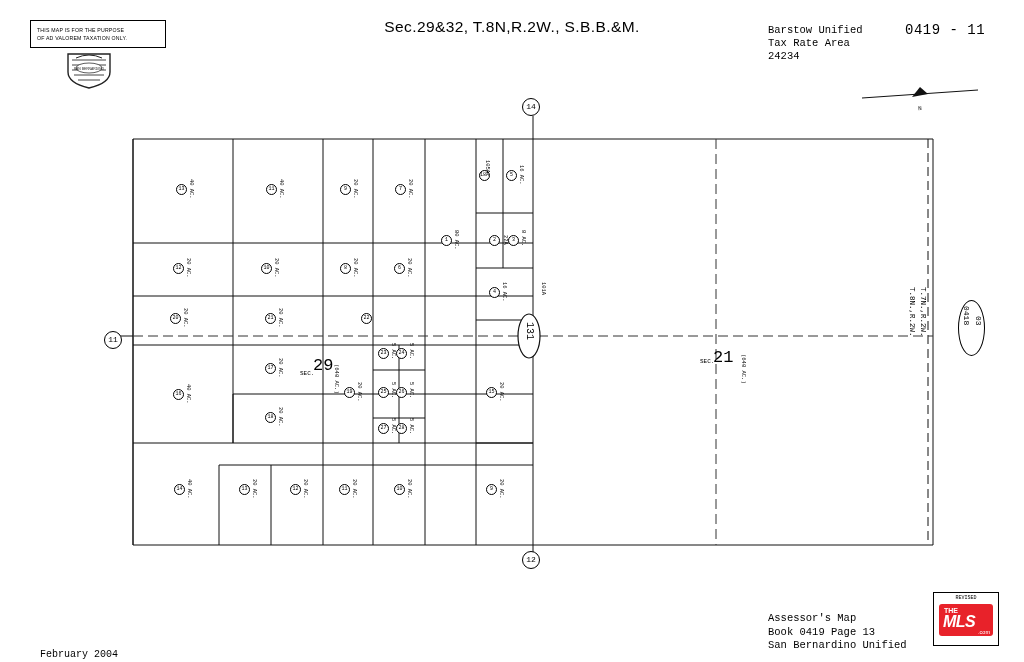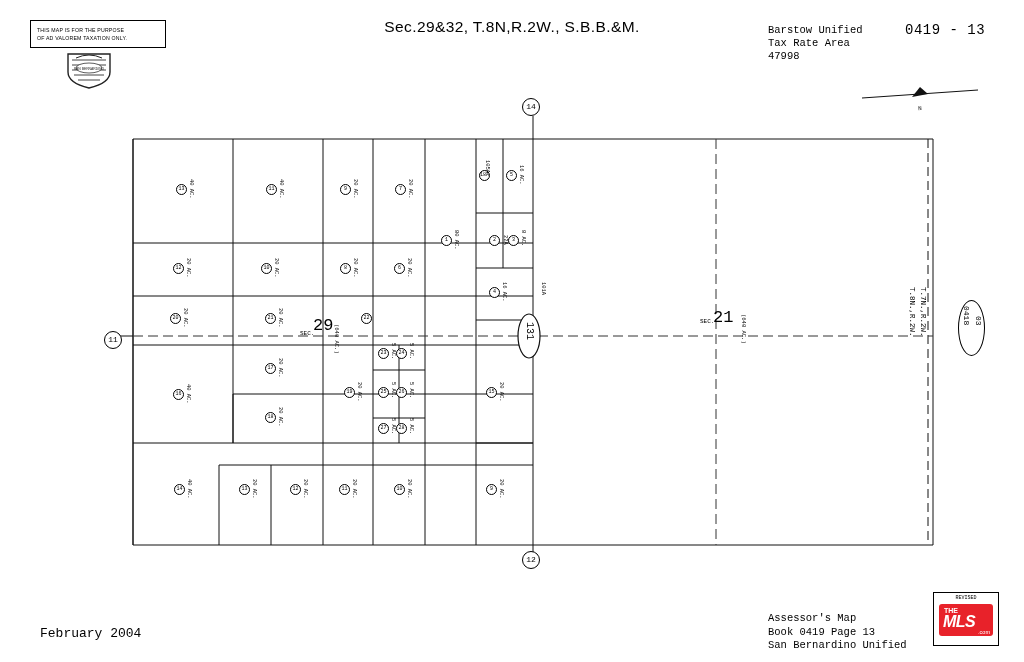--- a/index.html
+++ b/index.html
@@ -85,33 +85,34 @@
     font-size: 5.4px;
     font-family: "Liberation Mono", monospace;
     white-space: nowrap;
     transform-origin: left top;
   }
   .vert { writing-mode: vertical-rl; }
 
   .sec-label {
     font-family: "Liberation Mono", monospace;
     white-space: nowrap;
+    margin-top: 40px;
   }
   #book-circle {
     left: 958px; top: 300px;
     width: 27px; height: 56px;
     border: 1px solid #000;
     border-radius: 50%;
     box-sizing: border-box;
   }
 
   
   #date-label {
-    left: 40px; top: 626px;
-    font-size: 13px;
+    left: 40px; top: 649px;
+    font-size: 10px;
     font-family: "Liberation Mono", monospace;
   }
   #assessor-block {
     left: 768px; top: 612px;
     font-size: 10.5px;
     line-height: 13.5px;
     font-family: "Liberation Mono", monospace;
   }
   #mls-box {
     left: 933px; top: 592px;
@@ -310,24 +311,24 @@
     <ellipse cx="27" cy="18" rx="13" ry="5" fill="#fff" stroke="#333" stroke-width=".8"></ellipse>
     <text x="27" y="20" font-size="3.4" text-anchor="middle" font-family="Liberation Sans, sans-serif" fill="#222">SAN BERNARDINO</text>
   </svg>
 </div>
 
 <div id="map-title" class="abs">Sec.29&amp;32, T.8N,R.2W., S.B.B.&amp;M.</div>
 
 <div id="tax-rate-block" class="abs">
   <div>Barstow Unified</div>
   <div>Tax Rate Area</div>
-  <div>47998</div>
-</div>
-
-<div id="book-page-num" class="abs">0419 - 13</div>
+  <div>24234</div>
+</div>
+
+<div id="book-page-num" class="abs">0419 - 11</div>
 
 <div id="north-arrow" class="abs">
   <svg width="120" height="34" viewBox="0 0 120 34">
     <line x1="2" y1="20" x2="118" y2="12" stroke="#111" stroke-width="1"></line>
     <path d="M52 19 L60 9 L68 16 Z" fill="#111"></path>
     <text x="60" y="32" font-size="6" text-anchor="middle" transform="rotate(-4 60 32)" font-family="Liberation Mono, monospace" fill="#111">N</text>
   </svg>
 </div>
 
 <div id="date-label" class="abs">February 2004</div>

